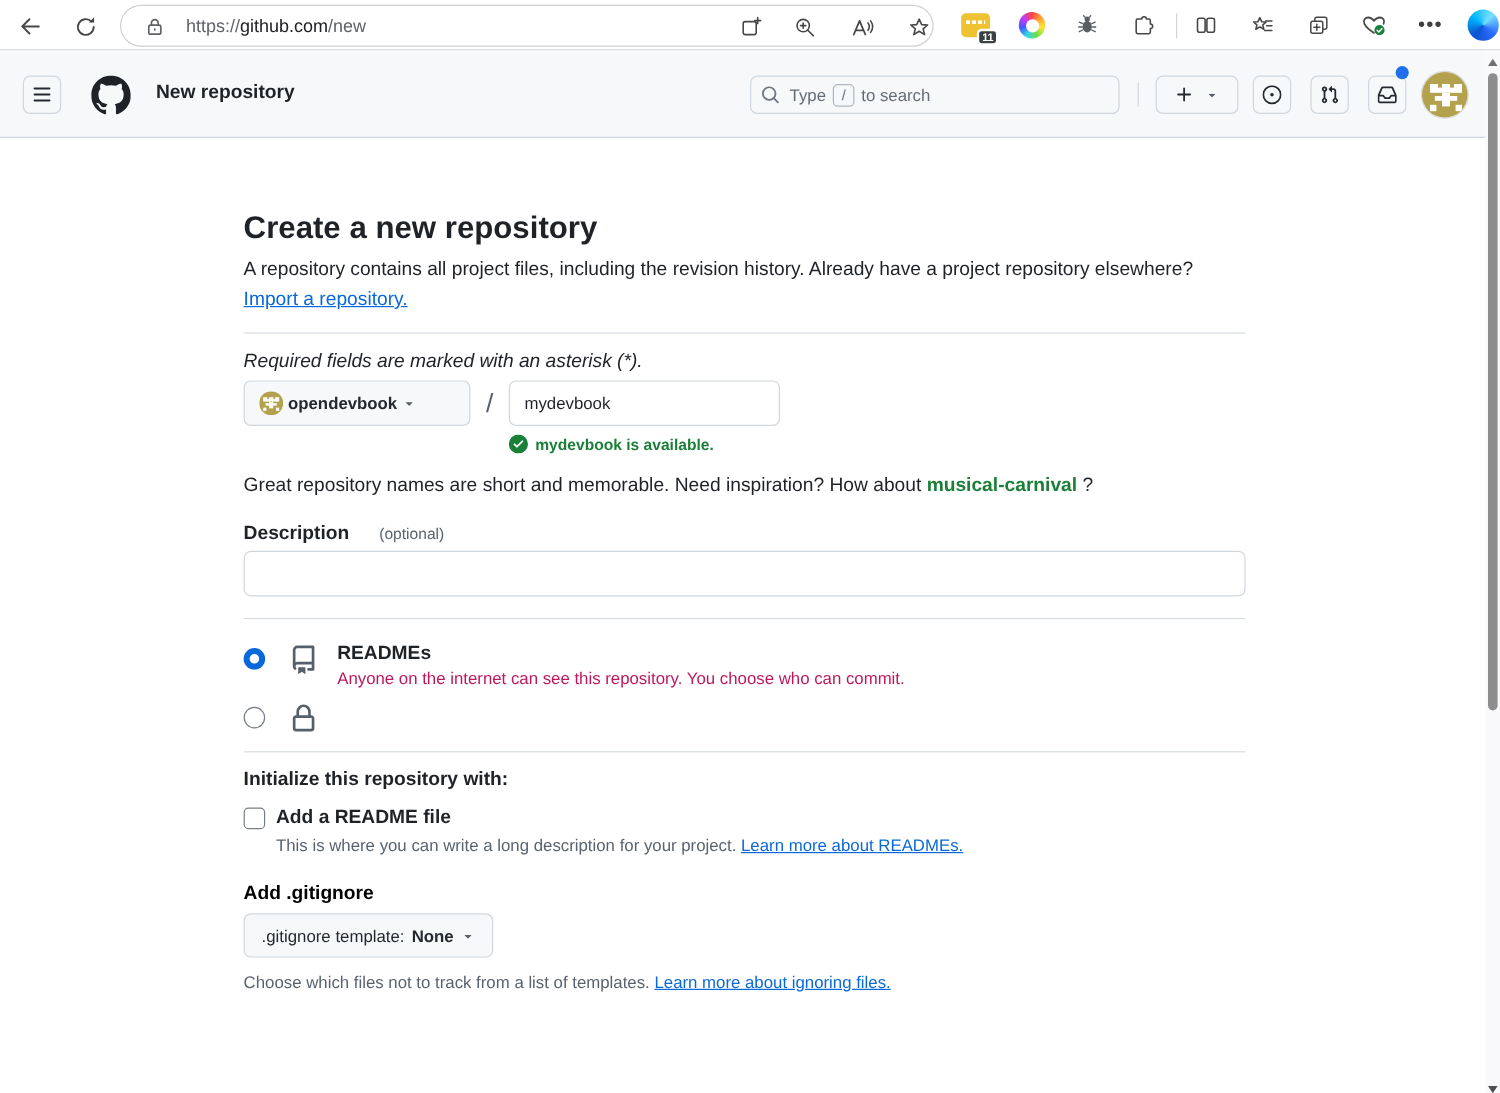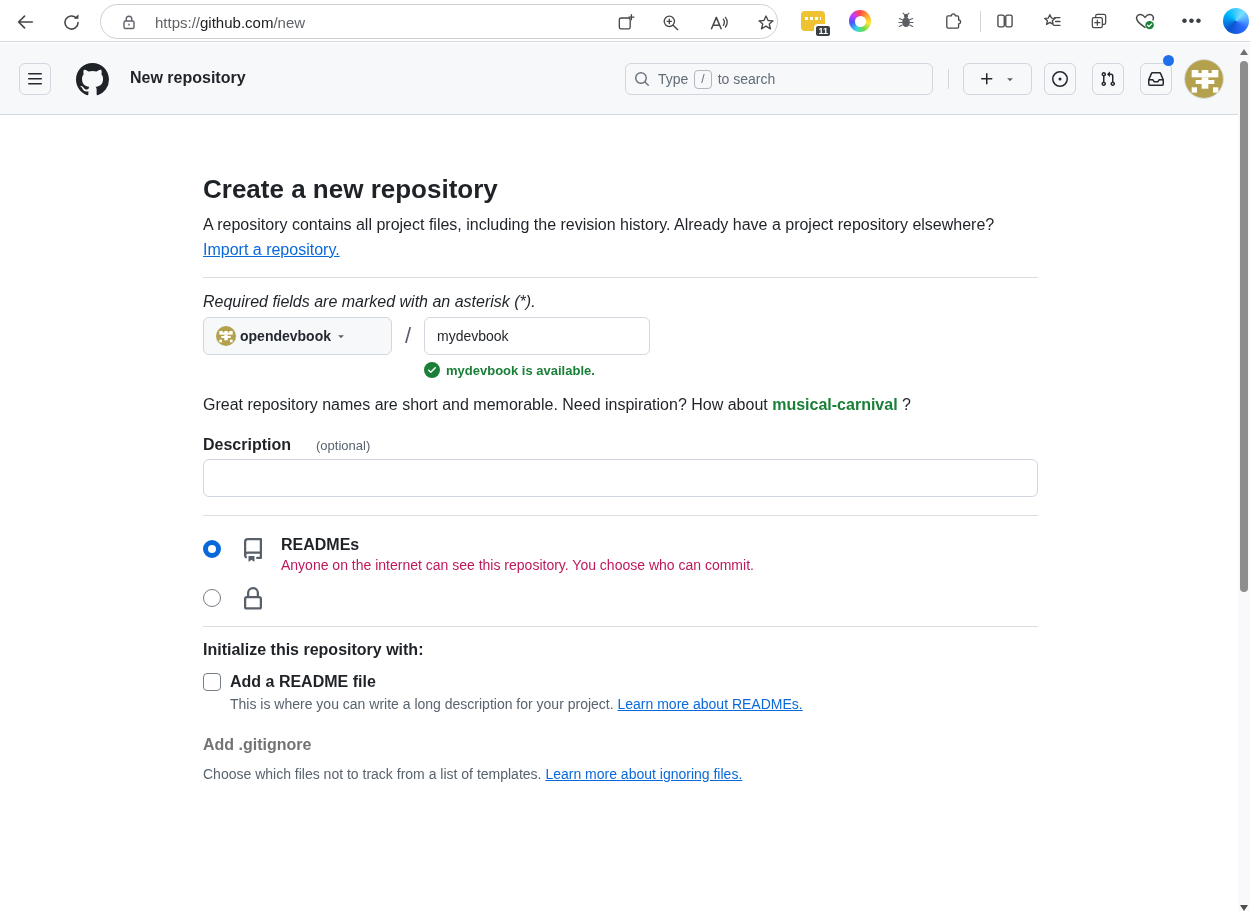--- a/index.html
+++ b/index.html
@@ -101,21 +101,21 @@
   .radio.on { border:5px solid var(--accent,#0969da); background:#fff; }
   .radio.off { border:1px solid #767d86; background:#fff; }
   .vis-icon { width:60px; padding-left:20px; flex:none; margin-top:1px; }
   .vis-text .vis-label { font-size:16px; font-weight:700; color:#1f2328; }
   .vis-text .vis-desc { font-size:14px; color:#be185d; margin-top:3px; }
   .init-heading { margin-top:14px; font-size:16px; font-weight:700; color:#1f2328; }
   .readme-row { margin-top:14px; display:flex; align-items:center; gap:9px; }
   .checkbox { width:18px; height:18px; border:1px solid #767d86; border-radius:4px; background:#fff; cursor:pointer; flex:none; }
   .readme-label { font-size:16px; font-weight:700; color:#1f2328; }
   .muted-line { margin-top:5px; margin-left:27px; font-size:14px; color:#59636e; }
-  .gitignore-heading { margin-top:24px; font-size:16px; font-weight:700; color:#737373; }
+  .gitignore-heading { margin-top:24px; font-size:16px; font-weight:700; color:#000000; }
   .gitignore-btn { margin-top:7px; height:37px; display:inline-flex; align-items:center; gap:6px;
     background:#f6f8fa; border:1px solid var(--border,#d0d7de); border-radius:6px; padding:0 14px;
     font-size:14px; color:#24292f; cursor:pointer; }
   .gitignore-btn .val { font-weight:700; }
   .bottom-note { margin-top:12px; font-size:14px; color:#59636e; }
 </style>
 </head>
 <body>
 
 <div class="browser-bar">
@@ -376,15 +376,22 @@
 
     <div class="init-heading">Initialize this repository with:</div>
 
     <div class="readme-row">
       <span class="checkbox"></span>
       <span class="readme-label">Add a README file</span>
     </div>
     <div class="muted-line"><span>This is where you can write a long description for your project.</span> <a class="gh-link">Learn more about READMEs.</a></div>
 
     <div class="gitignore-heading">Add .gitignore</div>
+    <div class="gitignore-btn">
+      <span>.gitignore template:</span>
+      <span class="val">None</span>
+      <svg width="12" height="12" viewBox="0 0 16 16">
+          <path fill="#57606a" d="m4.427 7.427 3.396 3.396a.25.25 0 0 0 .354 0l3.396-3.396A.25.25 0 0 0 11.396 7H4.604a.25.25 0 0 0-.177.427Z"></path>
+        </svg>
+    </div>
     <div class="bottom-note"><span>Choose which files not to track from a list of templates.</span> <a class="gh-link">Learn more about ignoring files.</a></div>
   </div>
 </div>
 
 </body></html>

